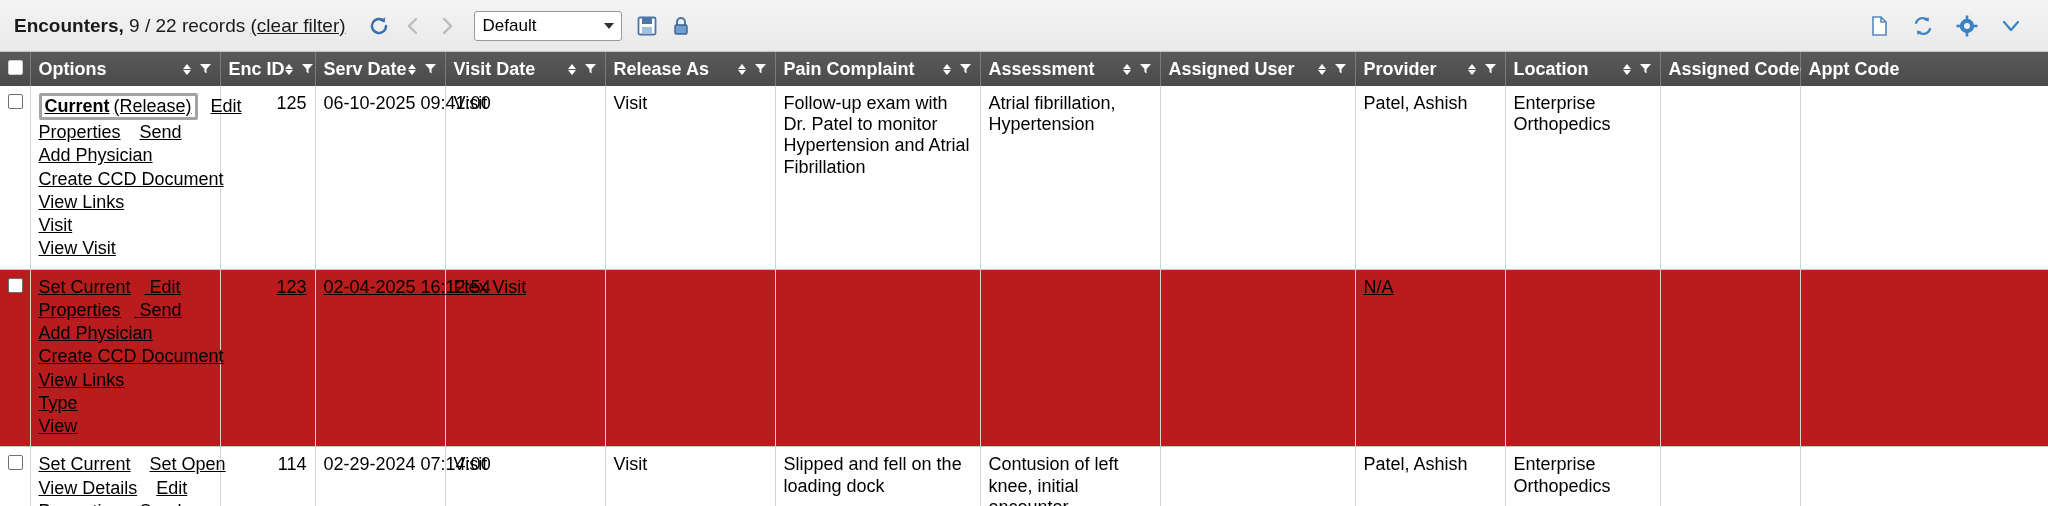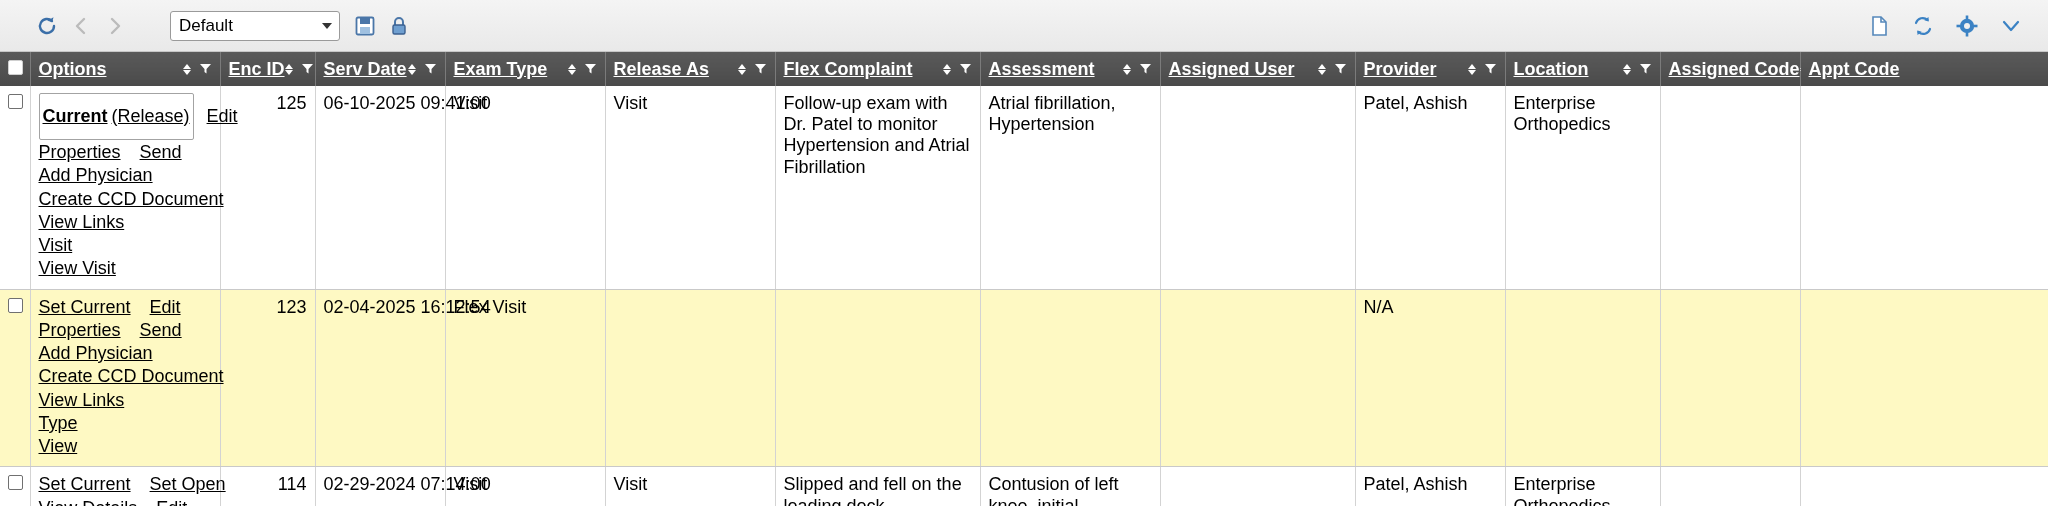--- a/index.html
+++ b/index.html
@@ -46,32 +46,31 @@
     cursor: pointer;
     border-radius: 3px;
   }
   .icon-btn.disabled { opacity: 0.33; cursor: default; }
 
   .select-wrap {
     margin-left: 10px;
     position: relative;
   }
   .combo {
-    width: 170px;
+    width: 148px;
     height: 30px;
     border: 1px solid #9a9a9a;
     border-radius: 3px;
     background: #fff;
     font-size: 17px;
     font-family: "Liberation Sans", sans-serif;
     padding: 0 26px 0 8px;
     appearance: none;
     color: #000;
     cursor: pointer;
-    margin-left: 28px;
   }
   .combo-arrow {
     position: absolute;
     right: 8px; top: 50%;
     transform: translateY(-50%);
     pointer-events: none;
     width: 0; height: 0;
     border-left: 5px solid transparent;
     border-right: 5px solid transparent;
     border-top: 6px solid #333;
@@ -105,21 +104,20 @@
     height: 34px;
     border-right: 1px solid #7b7b7b;
     white-space: nowrap;
     position: relative;
     vertical-align: middle;
   }
   table.grid th .hdr-inner {
     display: flex;
     align-items: flex-start;
     justify-content: space-between;
-    text-decoration: underline;
   }
   table.grid th .hdr-tools {
     display: flex;
     align-items: center;
     gap: 7px;
     flex: 0 0 auto;
   }
   .sort-ico {
     display: inline-block;
     width: 9px;
@@ -139,21 +137,21 @@
   table.grid td {
     border-right: 1px solid #d3d3d3;
     border-bottom: 1px solid #c9c9c9;
     padding: 7px 8px;
     font-size: 18px;
     vertical-align: top;
     line-height: 1.18;
     color: #000;
   }
   tr.row-odd td { background: #ffffff; }
-  tr.row-even td { background: #fef9c3; }
+  tr.row-even td { background: #b91c1c; text-decoration: underline; }
 
   .num { text-align: right; }
   .chk-cell { width: 30px; padding-left: 10px; padding-right: 0; }
   .chk {
     width: 15px; height: 15px;
     border: 1px solid #707070;
     background: #fff;
     display: inline-block;
     border-radius: 2px;
     cursor: pointer;
@@ -165,34 +163,39 @@
 
   .opt-links a {
     color: #000;
     text-decoration: underline;
     cursor: pointer;
     margin-right: 14px;
     display: inline;
   }
   .opt-links .line { display: block; margin-bottom: 2px; white-space: nowrap; }
   .highlight-box {
-    border: 1px solid #a3a3a3;
-    padding: 12px 3px;
+    border: 3px solid #a3a3a3;
+    padding: 0 3px;
     display: inline-block;
     border-radius: 2px;
   }
   .highlight-box a { margin-right: 4px; }
   .highlight-box a:last-child { margin-right: 0; }
   .bold-link { font-weight: bold; }
   .nowrap { white-space: nowrap; }
 </style>
 </head>
 <body>
 
 <div class="toolbar">
+  <div class="tb-title">
+    <span class="bold">Encounters,</span>
+    <span>9 / 22 records</span>
+    <span class="link">(clear filter)</span>
+  </div>
 
   <div class="tb-sep"></div>
 
   <span class="icon-btn">
     <svg width="24" height="24" viewBox="0 0 24 24">
       <path d="M19 12a7 7 0 1 1-2.05-4.95" fill="none" stroke="#3b6fa8" stroke-width="2.4" stroke-linecap="round"></path>
       <path d="M18.5 3.2 L17.2 8.1 L12.3 6.8 Z" fill="#3b6fa8"></path>
     </svg>
   </span>
   <span class="icon-btn disabled">
@@ -329,21 +332,21 @@
               <span class="filter-ico">
                 <svg width="13" height="13" viewBox="0 0 13 13">
                     <path d="M1 2 h11 L7.5 7 v4.5 L5.5 10 V7 Z" fill="#fff"></path>
                   </svg>
               </span>
             </span>
           </span>
         </th>
         <th>
           <span class="hdr-inner">
-            <span>Exam Type</span>
+            <span>Visit Date</span>
             <span class="hdr-tools">
               <span class="sort-ico">
                   <i class="up"></i>
                   <i class="dn"></i>
                 </span>
               <span class="filter-ico">
                 <svg width="13" height="13" viewBox="0 0 13 13">
                     <path d="M1 2 h11 L7.5 7 v4.5 L5.5 10 V7 Z" fill="#fff"></path>
                   </svg>
               </span>
@@ -361,21 +364,21 @@
               <span class="filter-ico">
                 <svg width="13" height="13" viewBox="0 0 13 13">
                     <path d="M1 2 h11 L7.5 7 v4.5 L5.5 10 V7 Z" fill="#fff"></path>
                   </svg>
               </span>
             </span>
           </span>
         </th>
         <th>
           <span class="hdr-inner">
-            <span>Flex Complaint</span>
+            <span>Pain Complaint</span>
             <span class="hdr-tools">
               <span class="sort-ico">
                   <i class="up"></i>
                   <i class="dn"></i>
                 </span>
               <span class="filter-ico">
                 <svg width="13" height="13" viewBox="0 0 13 13">
                     <path d="M1 2 h11 L7.5 7 v4.5 L5.5 10 V7 Z" fill="#fff"></path>
                   </svg>
               </span>

